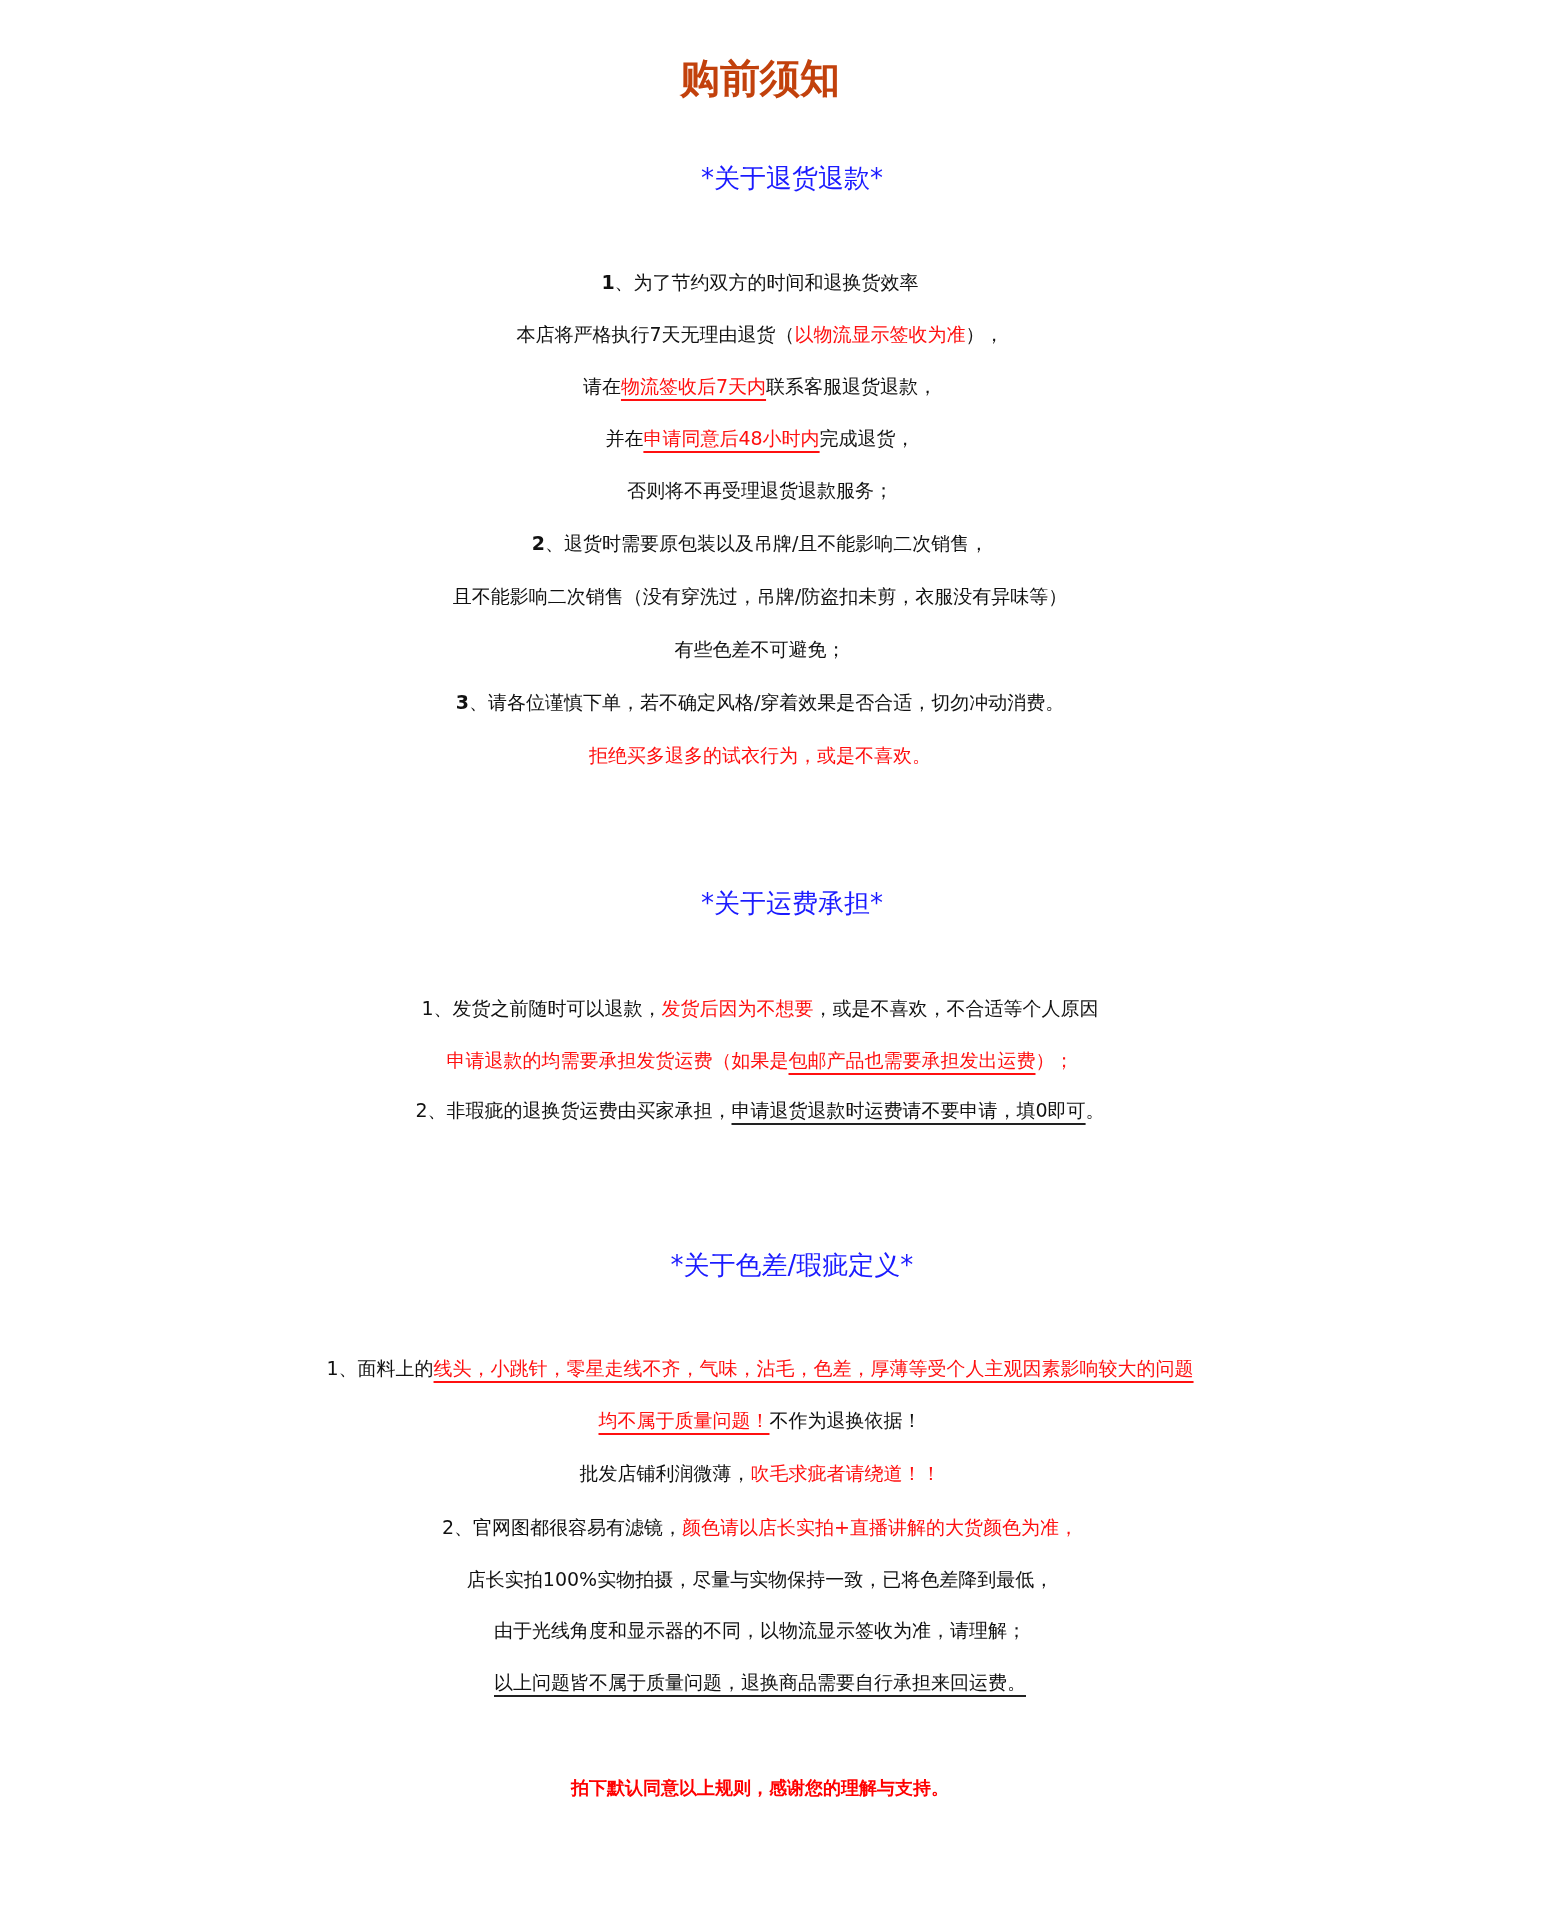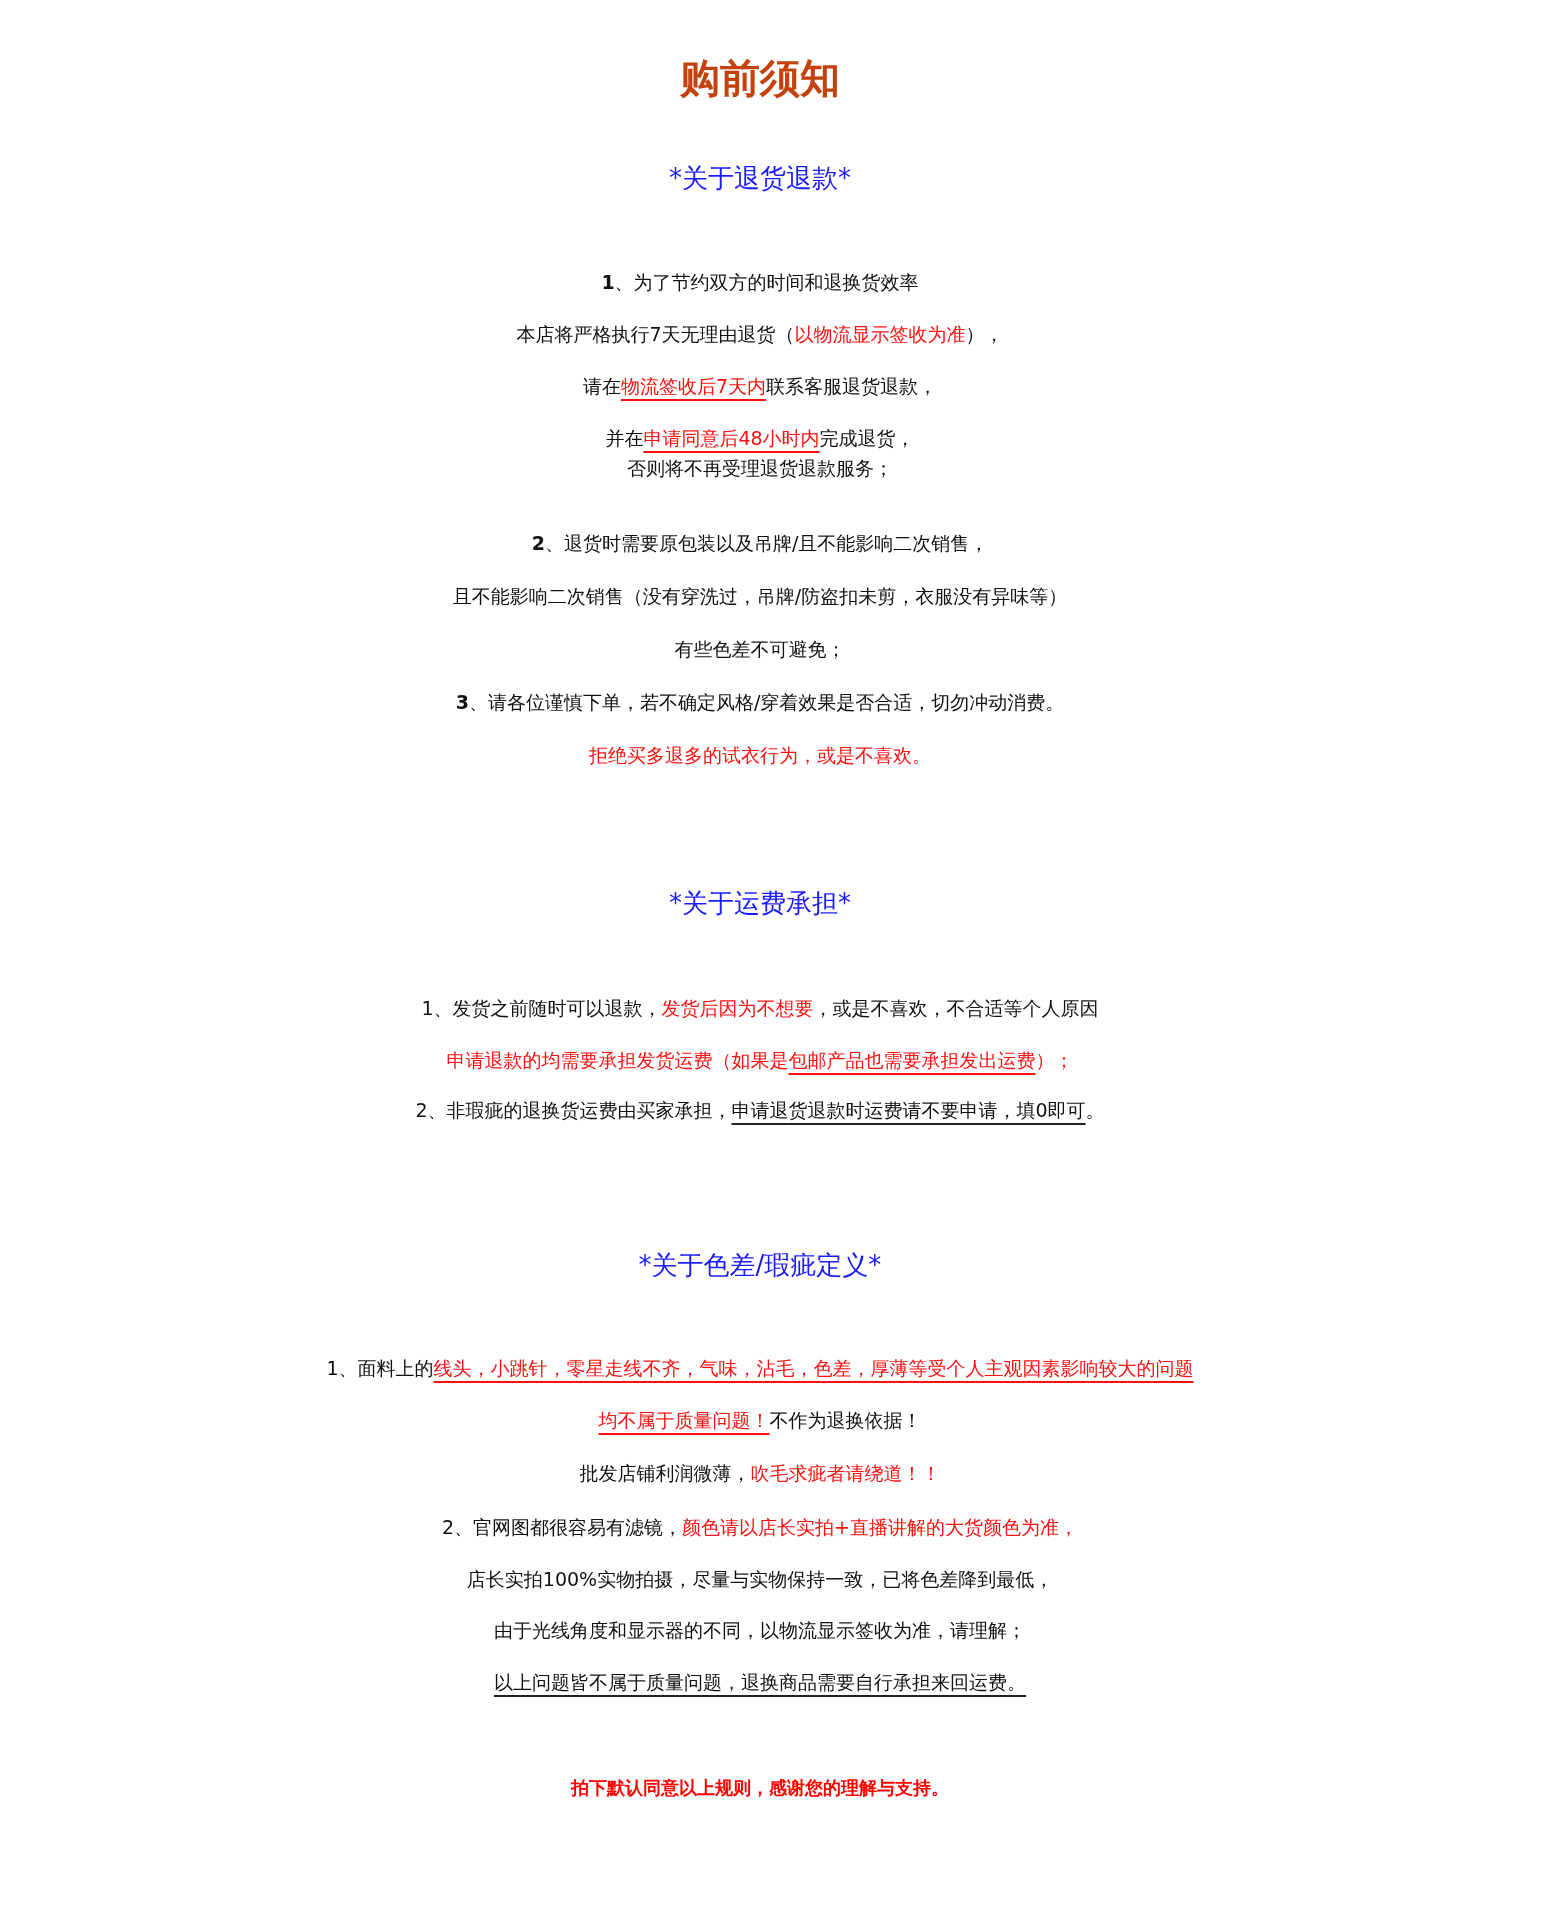--- a/index.html
+++ b/index.html
@@ -8,40 +8,40 @@
     font-family: "DejaVu Sans", "Liberation Sans", sans-serif;
     color: #111111;
   }
   .line {
     position: absolute; left: 0; width: 1520px;
     text-align: center; white-space: nowrap;
     font-size: 19px; line-height: 36px; height: 36px;
     transform: translateY(-18px);
   }
   .title { font-size: 40px; line-height: 48px; height: 48px; transform: translateY(-24px); font-weight: bold; color: #c2410c; }
-  .heading { font-size: 26px; color: #1a1aff; }
+  .heading { font-size: 26px; color: #1a1aff; padding-left: 32px; }
   .red { color: #ff1010; }
   .blk { color: #111111; }
   .u-red { text-decoration: underline; text-decoration-color: #ff1010; text-underline-offset: 6px; text-decoration-thickness: 2px; }
   .u-blk { text-decoration: underline; text-decoration-color: #222; text-underline-offset: 6px; text-decoration-thickness: 2px; }
   .final { font-weight: bold; color: #ff0000; font-size: 18px; }
   .num { font-weight: bold; }
 </style>
 </head>
 <body>
 
 <div class="line title" style="top:78px">购前须知</div>
 
 <div class="line heading" style="top:178px">*关于退货退款*</div>
 
 <div class="line blk" style="top:282px"><span class="num">1</span><span>、为了节约双方的时间和退换货效率</span></div>
 <div class="line blk" style="top:334px"><span>本店将严格执行7天无理由退货（</span><span class="red">以物流显示签收为准</span><span>），</span></div>
 <div class="line blk" style="top:386px"><span>请在</span><span class="red u-red">物流签收后7天内</span><span>联系客服退货退款，</span></div>
 <div class="line blk" style="top:438px"><span>并在</span><span class="red u-red">申请同意后48小时内</span><span>完成退货，</span></div>
-<div class="line blk" style="top:468px">否则将不再受理退货退款服务；</div>
+<div class="line blk" style="top:490px">否则将不再受理退货退款服务；</div>
 <div class="line blk" style="top:543px"><span class="num">2</span><span>、退货时需要原包装以及吊牌/且不能影响二次销售，</span></div>
 <div class="line blk" style="top:596px">且不能影响二次销售（没有穿洗过，吊牌/防盗扣未剪，衣服没有异味等）</div>
 <div class="line blk" style="top:649px">有些色差不可避免；</div>
 <div class="line blk" style="top:702px"><span class="num">3</span><span>、请各位谨慎下单，若不确定风格/穿着效果是否合适，切勿冲动消费。</span></div>
 <div class="line red" style="top:755px">拒绝买多退多的试衣行为，或是不喜欢。</div>
 
 <div class="line heading" style="top:903px">*关于运费承担*</div>
 
 <div class="line blk" style="top:1008px"><span>1、发货之前随时可以退款，</span><span class="red">发货后因为不想要</span><span>，或是不喜欢，不合适等个人原因</span></div>
 <div class="line red" style="top:1060px"><span>申请退款的均需要承担发货运费（如果是</span><span class="u-red">包邮产品也需要承担发出运费</span><span>）；</span></div>

